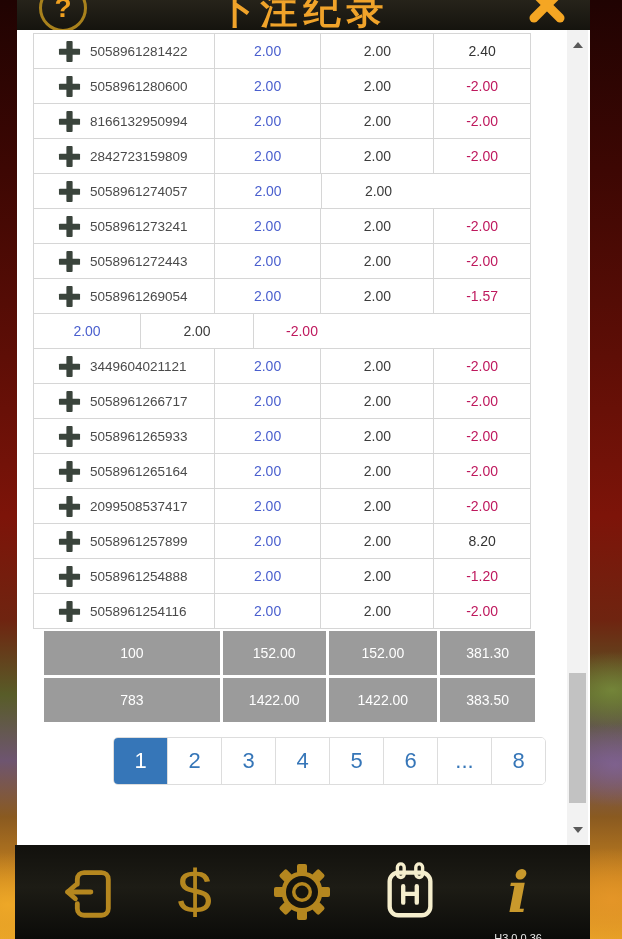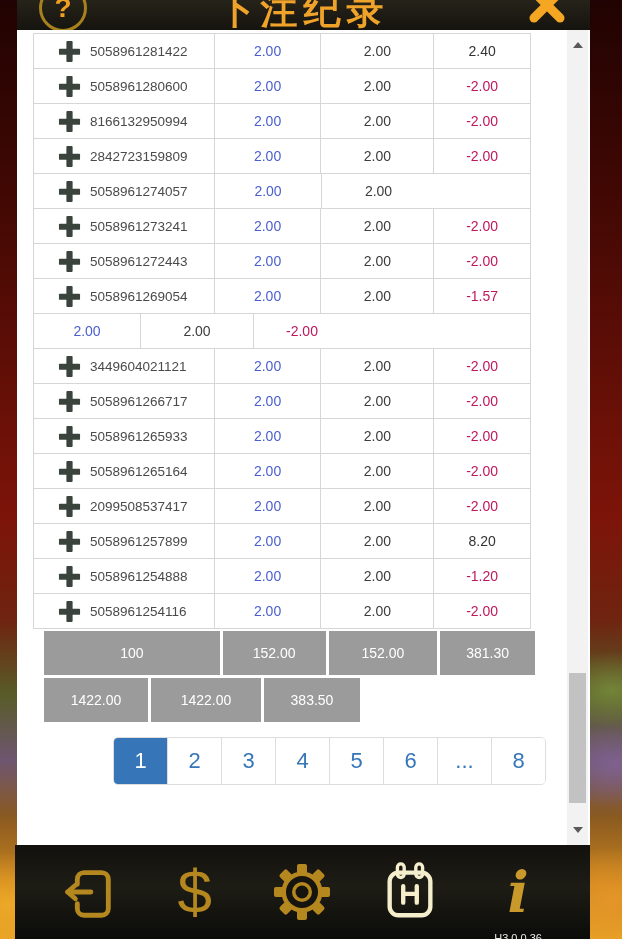--- a/index.html
+++ b/index.html
@@ -282,20 +282,21 @@
         </div>
 
       <div class="sumwrap" id="sums">
           <div class="sumrow">
             <div class="sumcell s1">100</div>
             <div class="sumcell s2">152.00</div>
             <div class="sumcell s3">152.00</div>
             <div class="sumcell s4">381.30</div>
           </div>
           <div class="sumrow">
+            <div class="sumcell s1">783</div>
             <div class="sumcell s2">1422.00</div>
             <div class="sumcell s3">1422.00</div>
             <div class="sumcell s4">383.50</div>
           </div>
         </div>
 
       <div class="pager" id="pager">
           <div class="page active">1</div>
           <div class="page">2</div>
           <div class="page">3</div>

